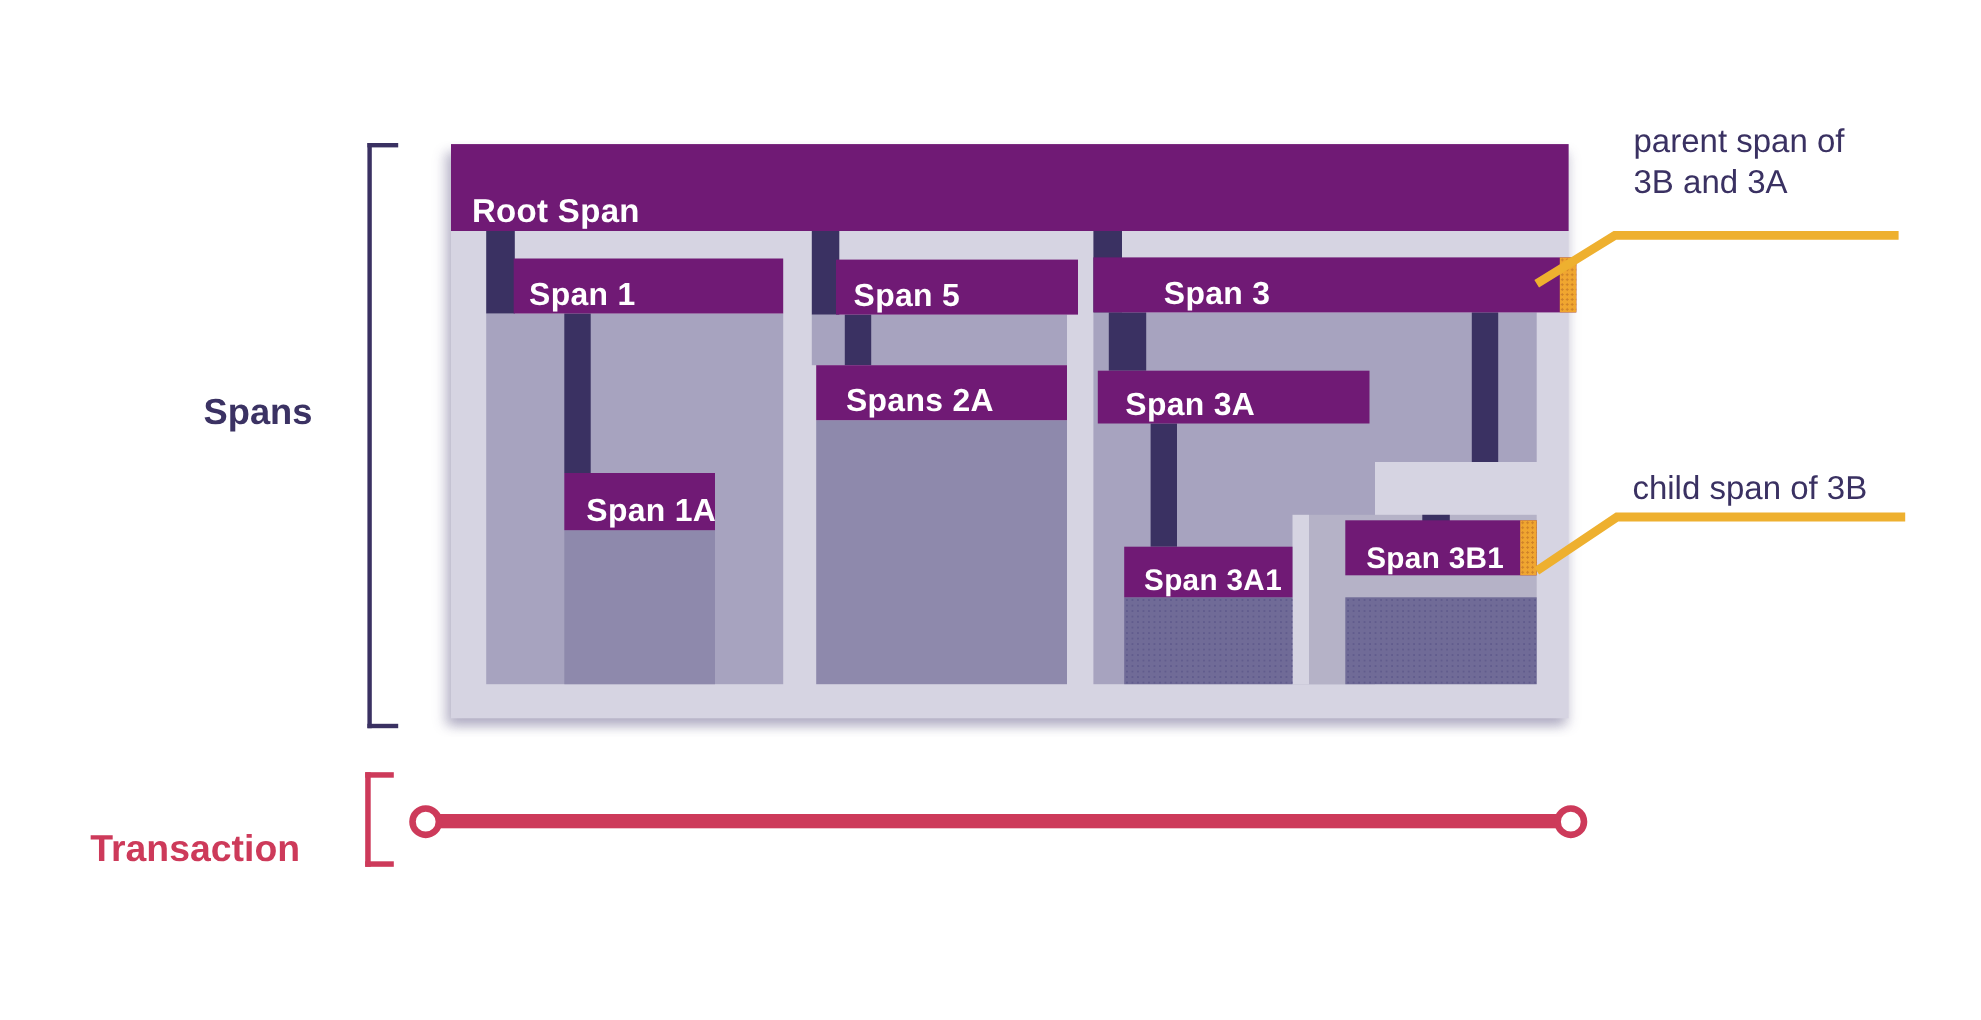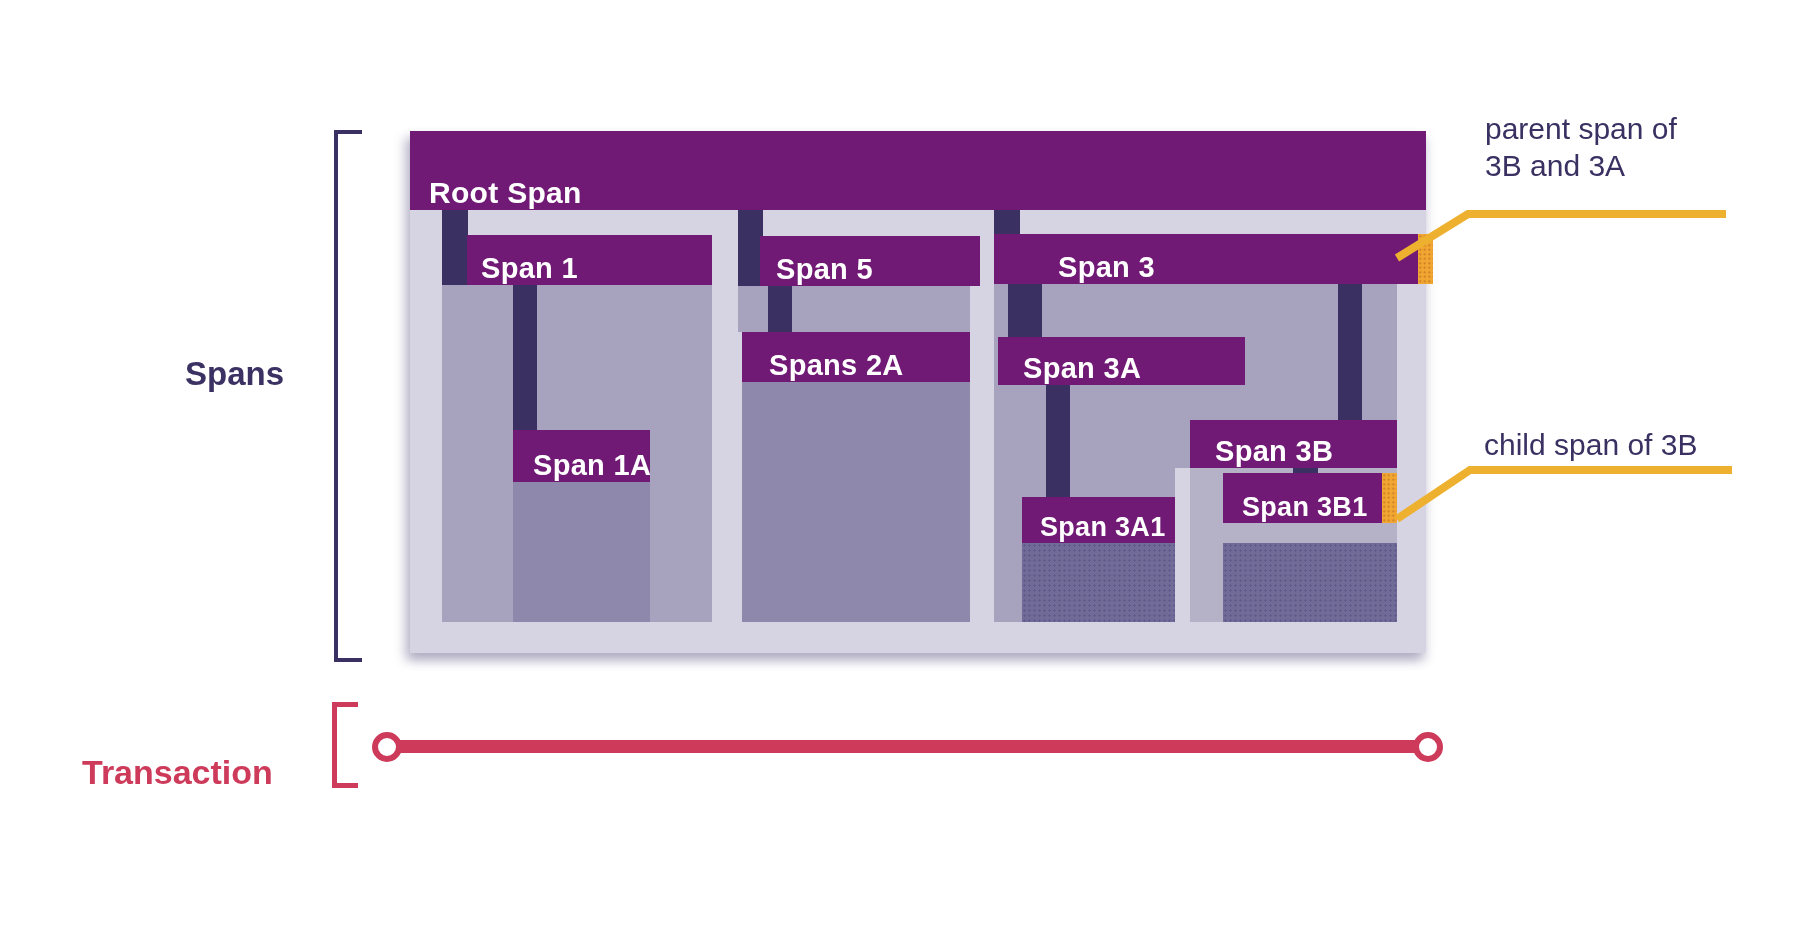--- a/index.html
+++ b/index.html
@@ -103,23 +103,20 @@
     <div class="abs bar" style="left:584px;top:103px;width:403px;height:50px;padding-left:36px;">
       <span style="margin-left:28px;">Span 3</span>
       <div class="abs orange-tip" style="right:0;top:0;width:15px;height:50px;"></div>
     </div>
     <div class="abs bar" style="left:588px;top:206px;width:247px;height:48px;">
       <span style="margin-left:25px;">Span 3A</span>
     </div>
     <div class="abs bar" style="left:612px;top:366px;width:153px;height:46px;font-size:27px;">
       <span style="margin-left:18px;">Span 3A1</span>
     </div>
-    <div class="abs bar" style="left:780px;top:289px;width:207px;height:48px;">
-      <span style="margin-left:25px;">Span 3B</span>
-    </div>
     <div class="abs bar" style="left:813px;top:342px;width:174px;height:50px;font-size:27px;">
       <span style="margin-left:19px;">Span 3B1</span>
       <div class="abs orange-tip" style="right:0;top:0;width:15px;height:50px;"></div>
     </div>
   </div>
 
   <svg class="abs lines" viewBox="0 0 1801 927" xmlns="http://www.w3.org/2000/svg">
     <polyline points="1397,258 1468,214 1726,214" fill="none" stroke="#eeb02f" stroke-width="8" stroke-linejoin="miter"></polyline>
     <polyline points="1397,519 1470,470 1732,470" fill="none" stroke="#eeb02f" stroke-width="8" stroke-linejoin="miter"></polyline>
   </svg>

